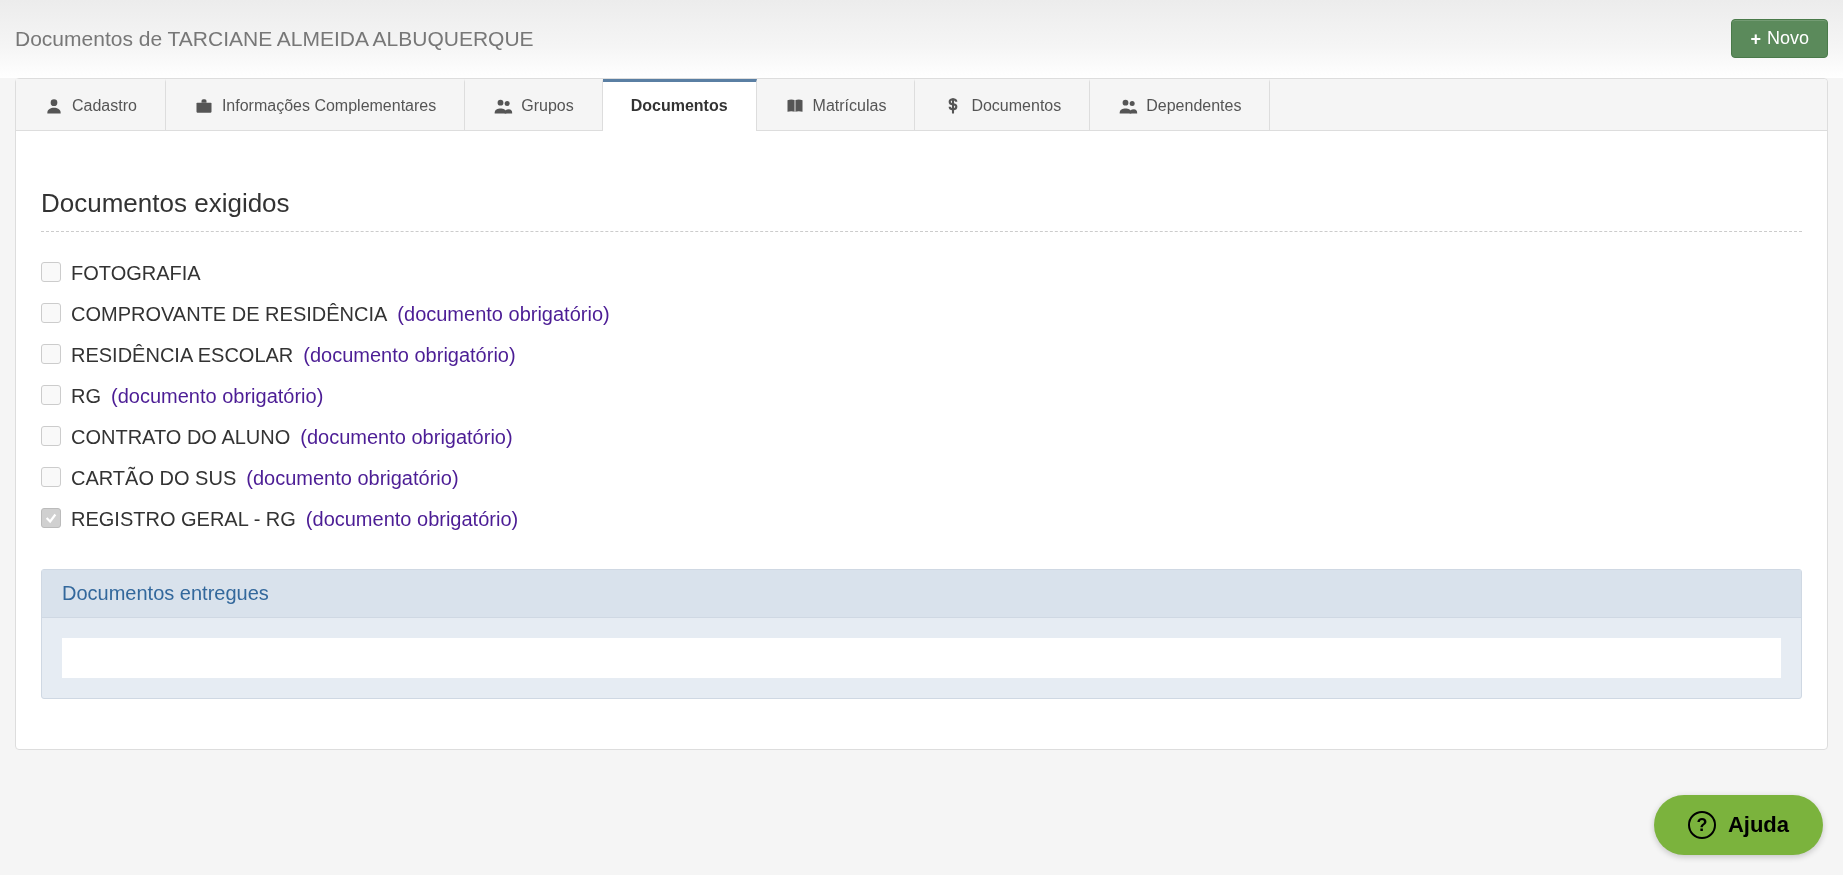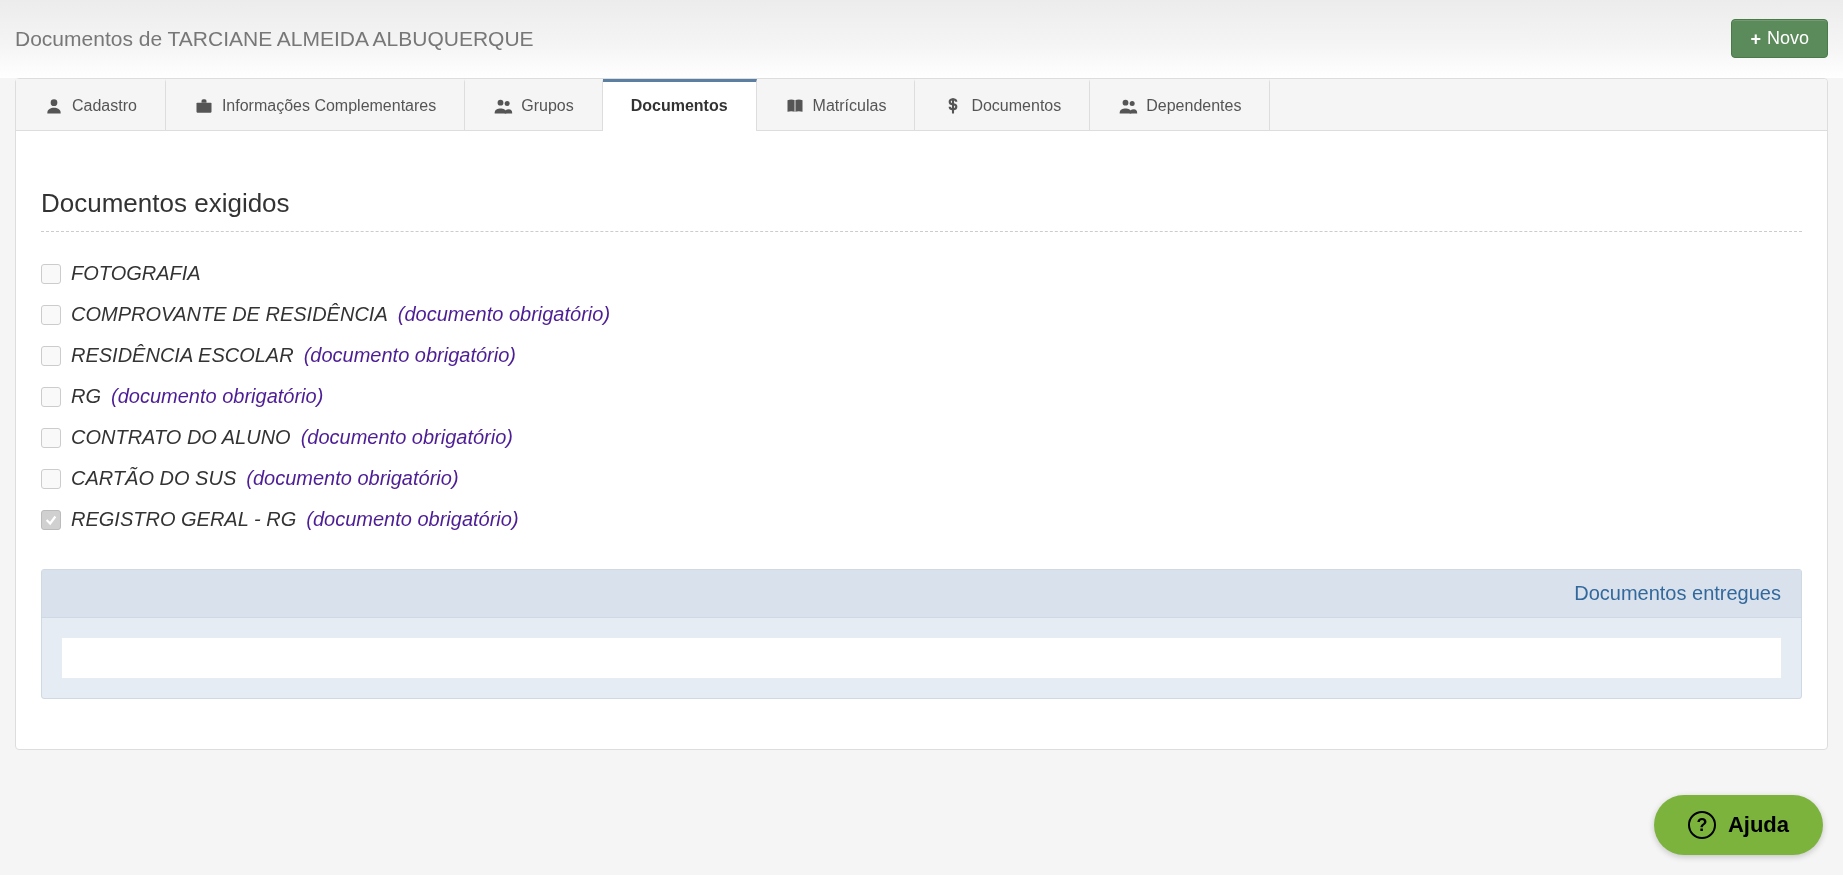--- a/index.html
+++ b/index.html
@@ -91,26 +91,25 @@
   }
   .dashed {
     border: none;
     border-top: 1px dashed #ccc;
     margin-bottom: 30px;
   }
 
   .doc-list { list-style: none; }
   .doc-item {
     display: flex;
-    align-items: center;
+    align-items: flex-start;
     gap: 10px;
     margin-bottom: 18px;
     font-size: 20px;
     color: #333;
-    font-style: italic;
   }
   .check {
     width: 20px; height: 20px;
     border: 1px solid #ccc;
     border-radius: 3px;
     background: #f9f9f9;
     display: inline-flex;
     align-items: center;
     justify-content: center;
     flex-shrink: 0;
@@ -122,21 +121,20 @@
   }
   .check.checked svg { display: block; }
   .check svg { display: none; width: 14px; height: 14px; }
   .req { color: #4c1d95; }
 
   .subpanel {
     margin-top: 38px;
     border: 1px solid #cfd8e3;
     background: #e6ecf3;
     border-radius: 3px;
-    text-align: right;
   }
   .subpanel-header {
     padding: 12px 20px;
     font-size: 20px;
     color: #33689c;
     background: #d9e2ec;
     border-bottom: 1px solid #cfd8e3;
   }
   .subpanel-body {
     min-height: 40px;

